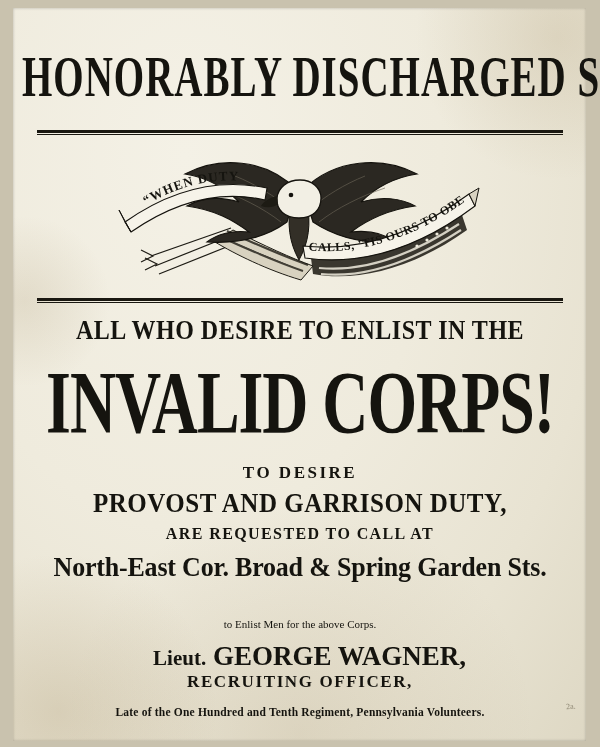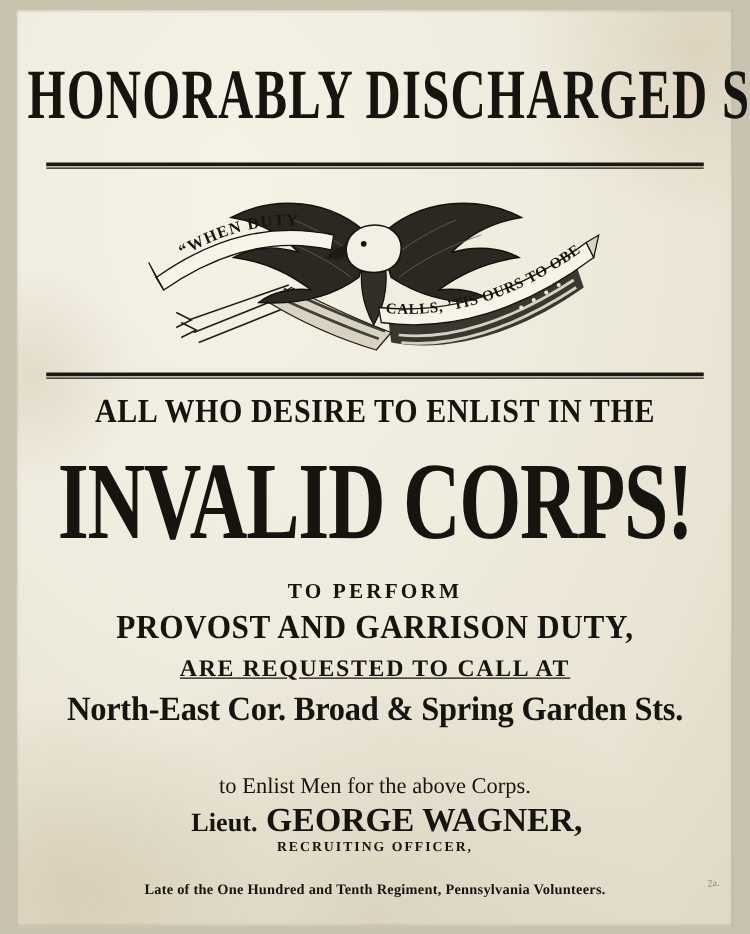--- a/index.html
+++ b/index.html
@@ -120,56 +120,55 @@
   .l-provost {
     top: 488px;
     font-size: 25px;
     font-weight: bold;
     letter-spacing: 0.5px;
     transform: scaleY(1.08);
     transform-origin: top center;
   }
   .l-requested {
     top: 525px;
-    font-size: 19px;
+    font-size: 16px;
     font-weight: bold;
     letter-spacing: 1.4px;
-    text-decoration: underline;
   }
   .l-corner {
     top: 552px;
     font-size: 26px;
     font-weight: bold;
     letter-spacing: -0.2px;
     transform: scaleY(1.05);
     transform-origin: top center;
   }
   .l-present1 {
     top: 597px;
     font-size: 15.5px;
     font-weight: normal;
   }
   .l-present2 {
     top: 618px;
-    font-size: 18px;
+    font-size: 11px;
     font-weight: normal;
   }
   .l-lieut {
     top: 641px;
     font-size: 27px;
     font-weight: bold;
     letter-spacing: 0px;
   }
   .l-lieut .small-caps {
     font-size: 21px;
     margin-left: 19px;
   }
   .l-officer {
     top: 672px;
-    font-size: 11px;
+    font-size: 17px;
     font-weight: bold;
     letter-spacing: 1.6px;
     font-family: Liberation Serif, serif;
   }
   .l-late {
     top: 706px;
     font-size: 11.5px;
     font-weight: bold;
     letter-spacing: 0.2px;
   }
@@ -268,21 +267,21 @@
             </textPath>
           </text>
         </g>
       </svg>
     </div>
 
     <div class="rule rule-mid"></div>
 
     <div class="line l-enlist">ALL WHO DESIRE TO ENLIST IN THE</div>
     <div class="line l-corps">INVALID CORPS!</div>
-    <div class="line l-perform">TO PERFORM</div>
+    <div class="line l-perform">TO DESIRE</div>
     <div class="line l-provost">PROVOST AND GARRISON DUTY,</div>
     <div class="line l-requested">ARE REQUESTED TO CALL AT</div>
     <div class="line l-corner">North-East Cor. Broad &amp; Spring Garden Sts.</div>
     <div class="line l-present2">to Enlist Men for the above Corps.</div>
 
     <div class="line l-lieut">
       <span class="small-caps">Lieut.</span>
       <span>GEORGE WAGNER,</span>
     </div>
 

